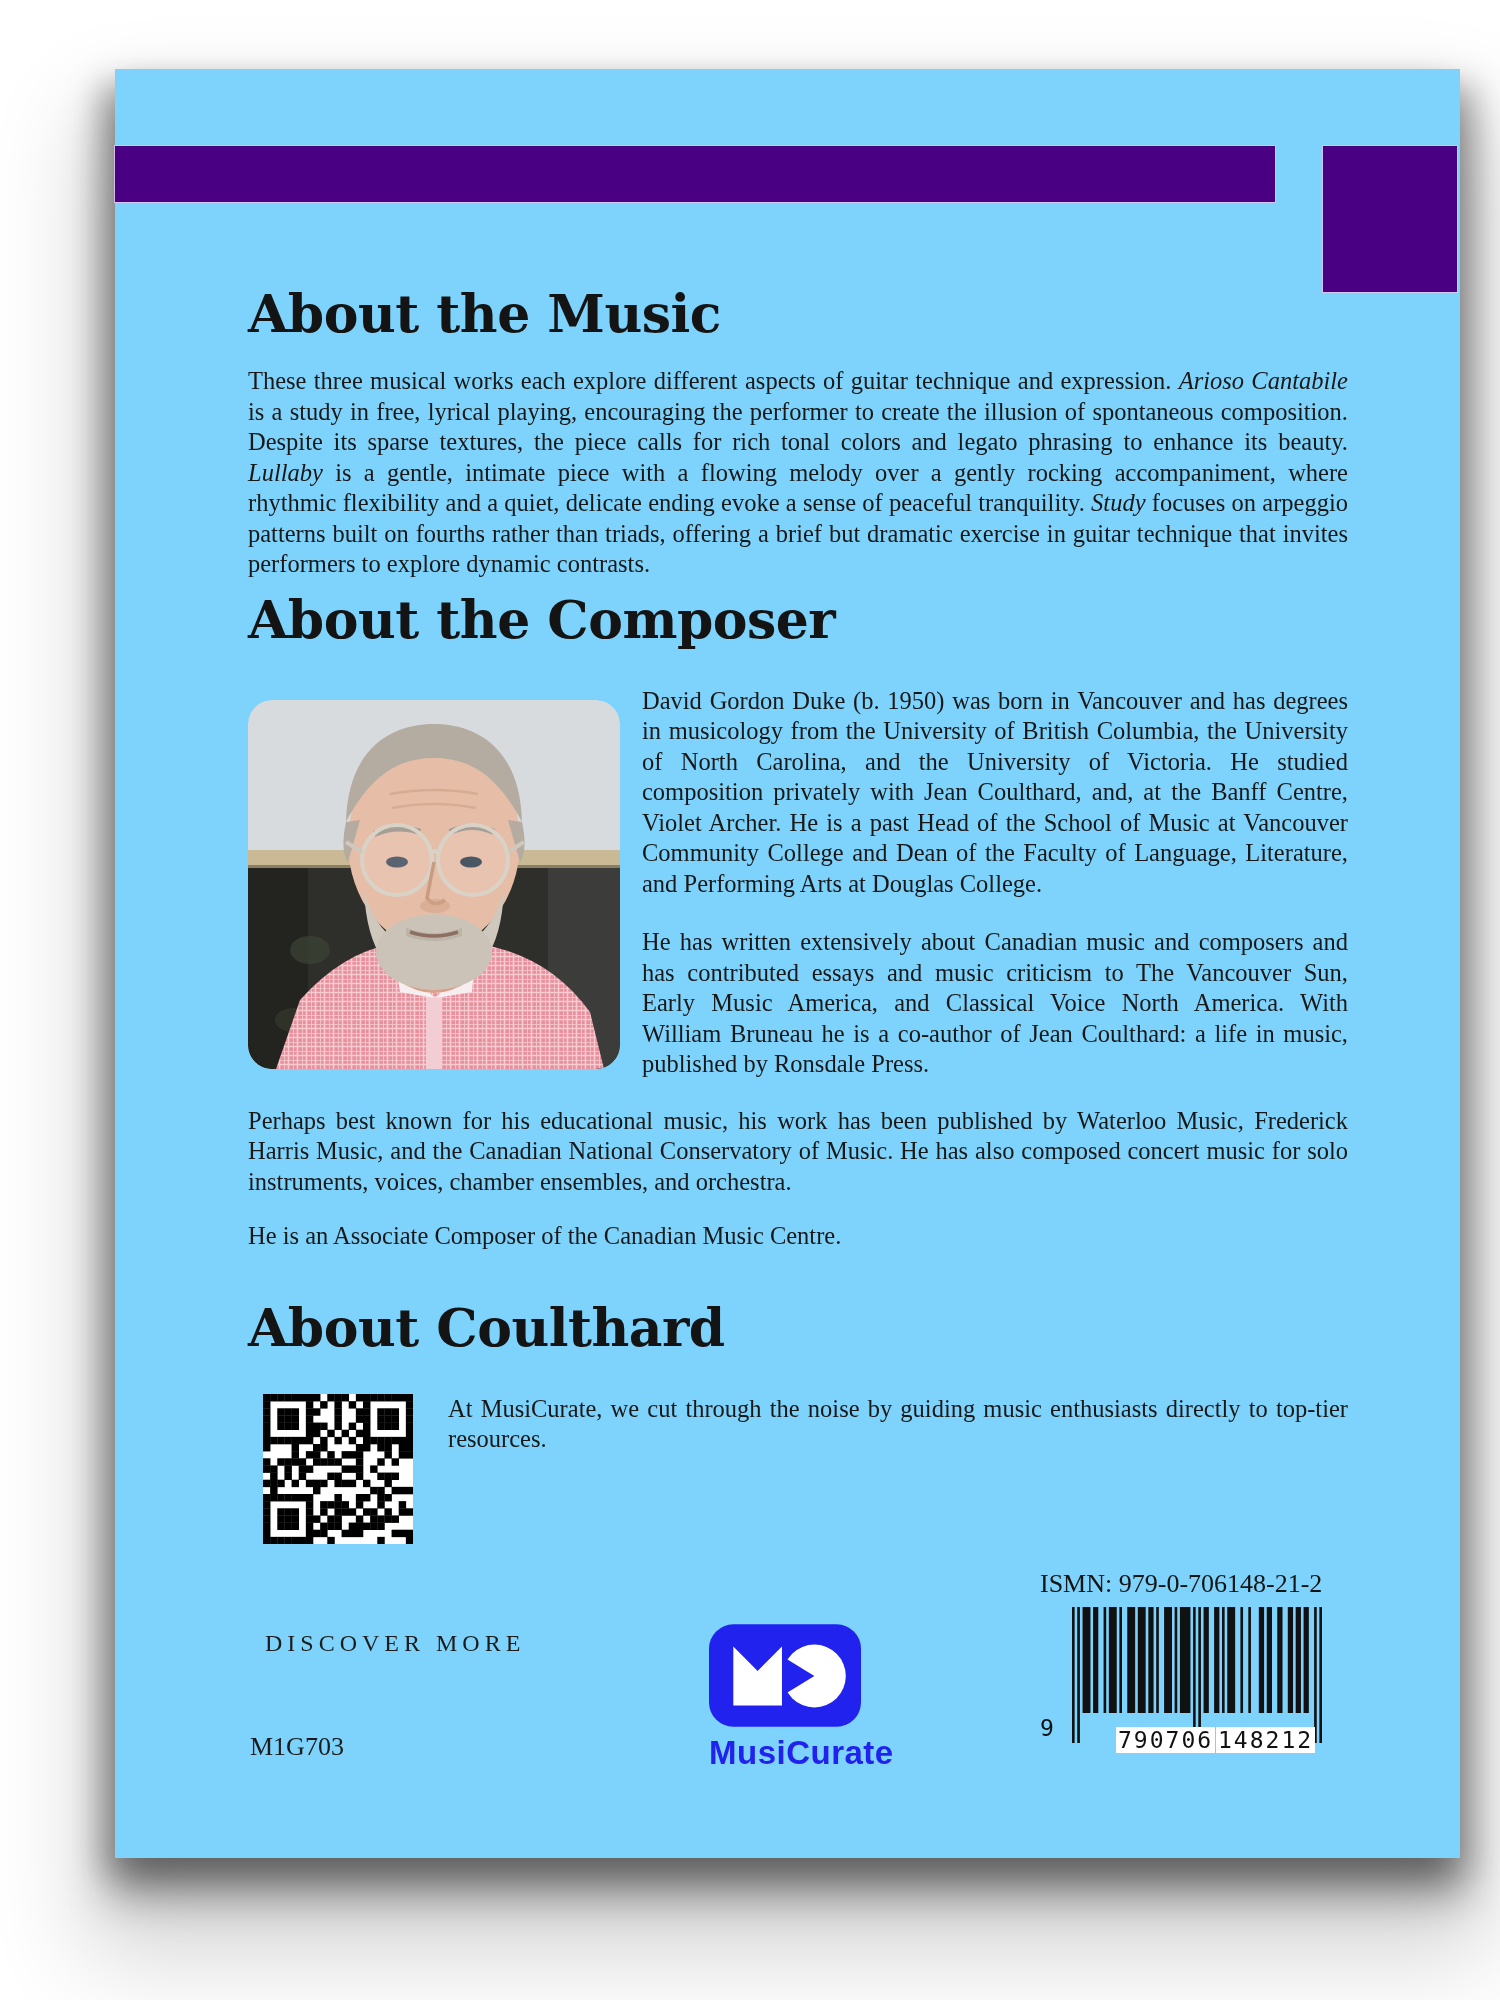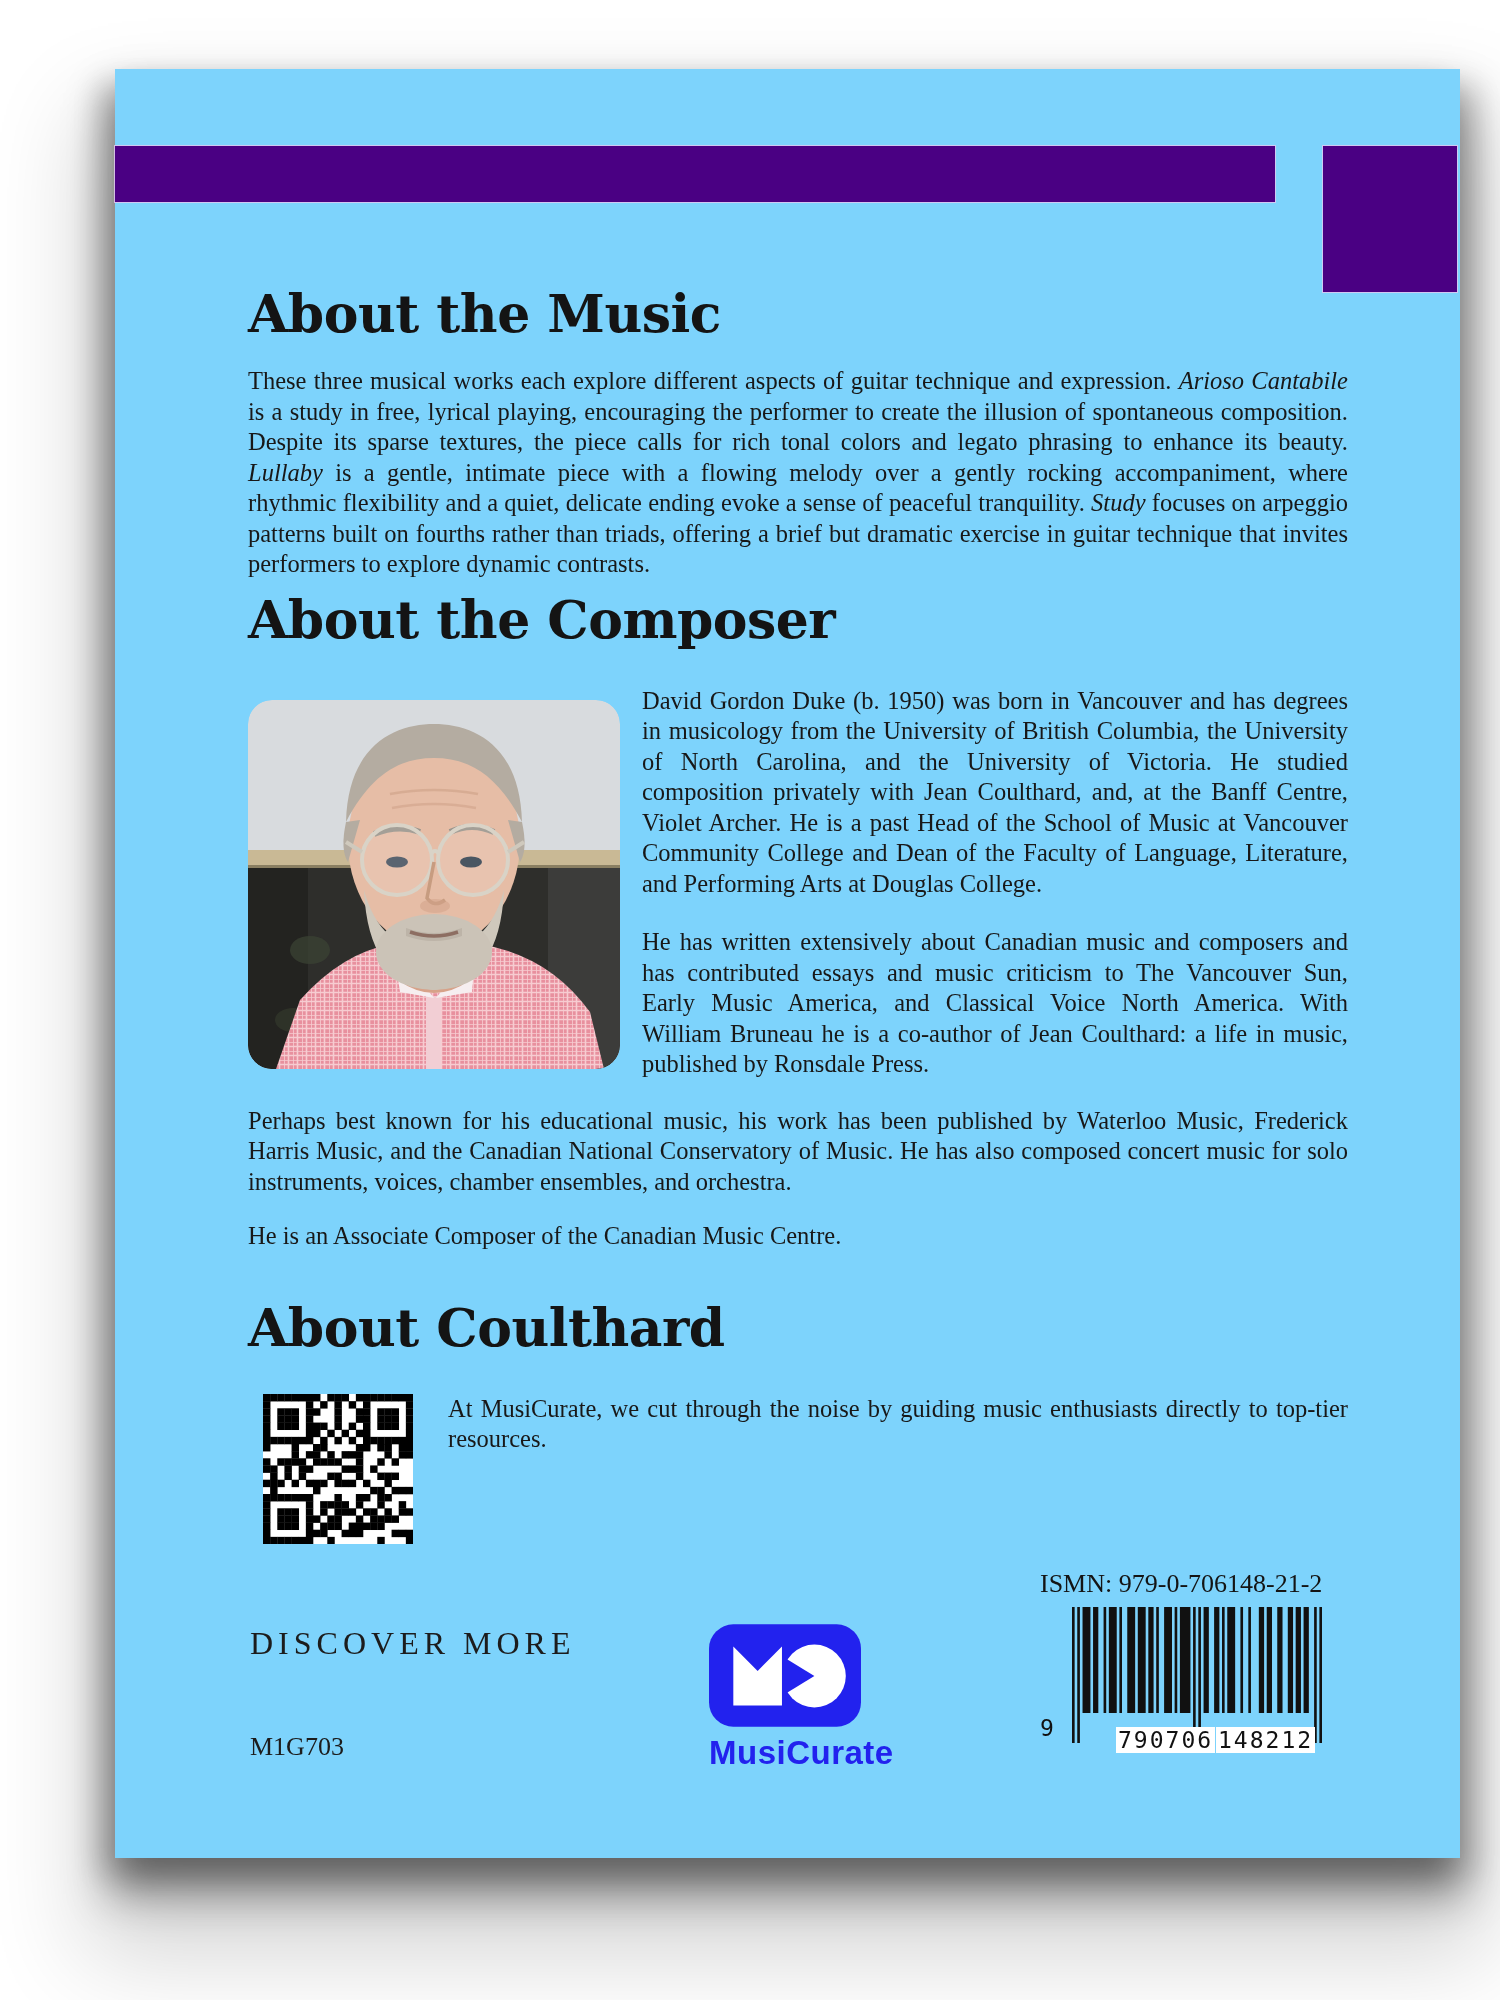--- a/index.html
+++ b/index.html
@@ -51,21 +51,21 @@
   .composer-text{flex:1;min-width:0;}
   .composer-text p + p{margin-top:28px;}
   .para-full{margin-top:26px;}
   .para-single{margin-top:24px;text-align:left;}
   .mc-row{display:flex;margin-top:36px;}
   .qr{flex:0 0 150px;height:150px;margin-left:15px;}
   .mc-text{margin-left:35px;width:900px;}
   .mc-text .tagline{margin-top:28px;text-align:left;}
   
   .discover{
-    position:absolute;left:135px;top:1558px;font-size:32px;line-height:32px;
+    position:absolute;left:150px;top:1558px;font-size:24px;line-height:32px;
     letter-spacing:5px;color:#1c1c1c;
   }
   .website{
     position:absolute;left:135px;top:1590px;font-size:35px;line-height:42px;
     letter-spacing:1px;color:#1c1c1c;
   }
   .catalog{position:absolute;left:135px;top:1663px;font-size:26px;color:#1c1c1c;}
   .logo-block{position:absolute;left:594px;top:1555px;width:152px;text-align:center;}
   .logo-mark{display:block;}
   .logo-word{

